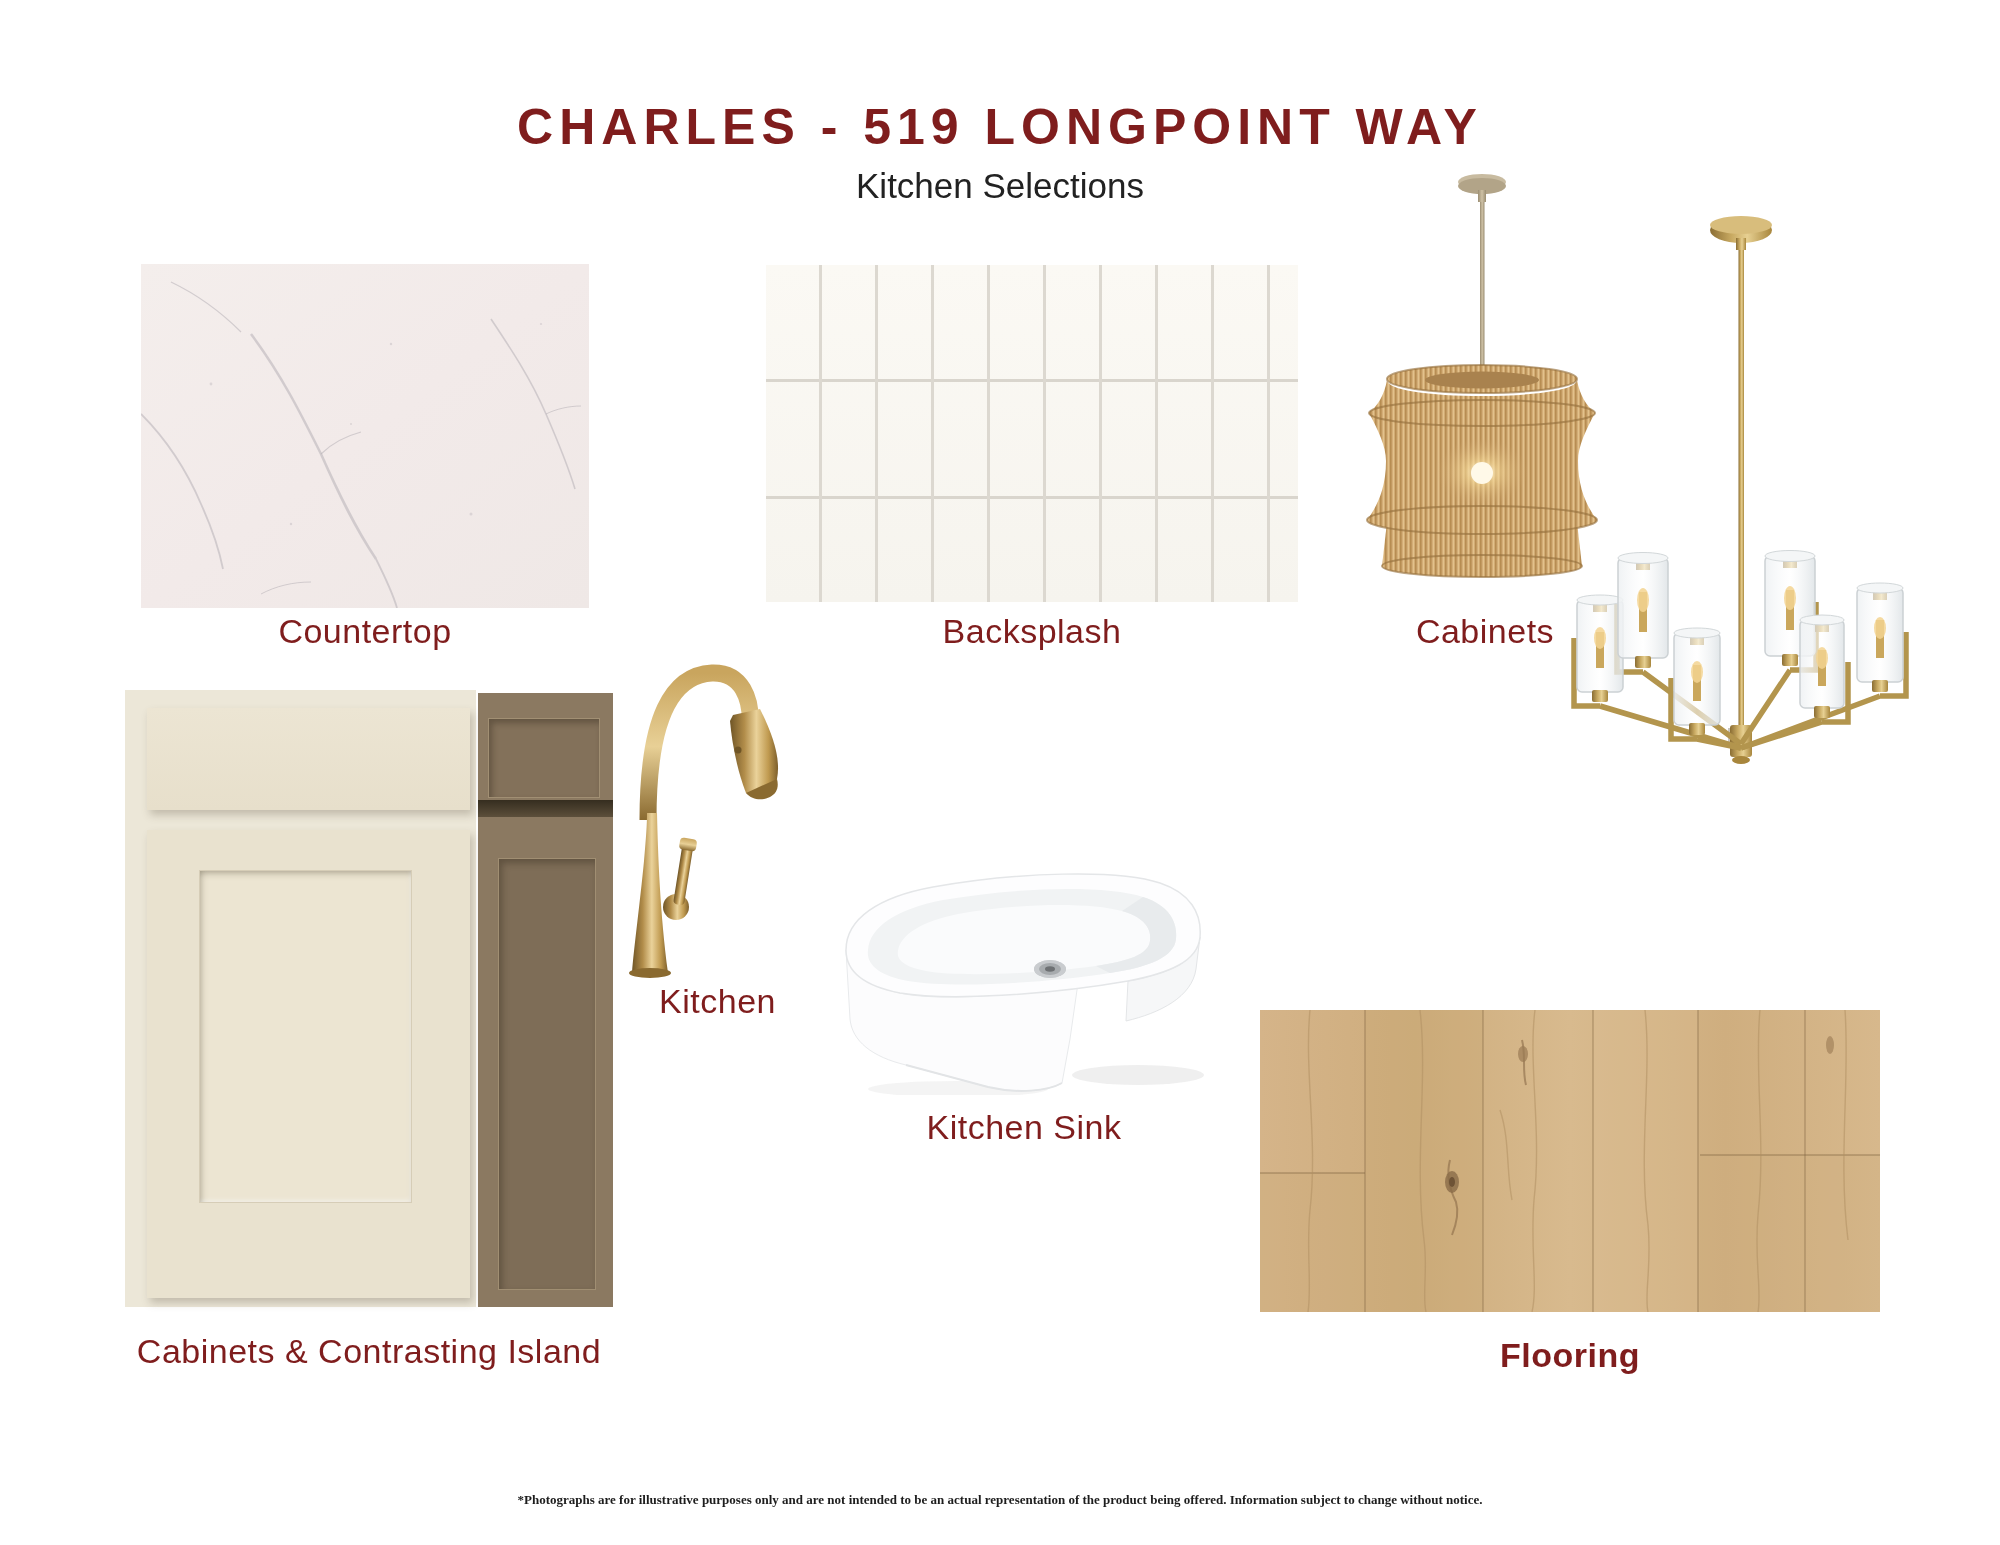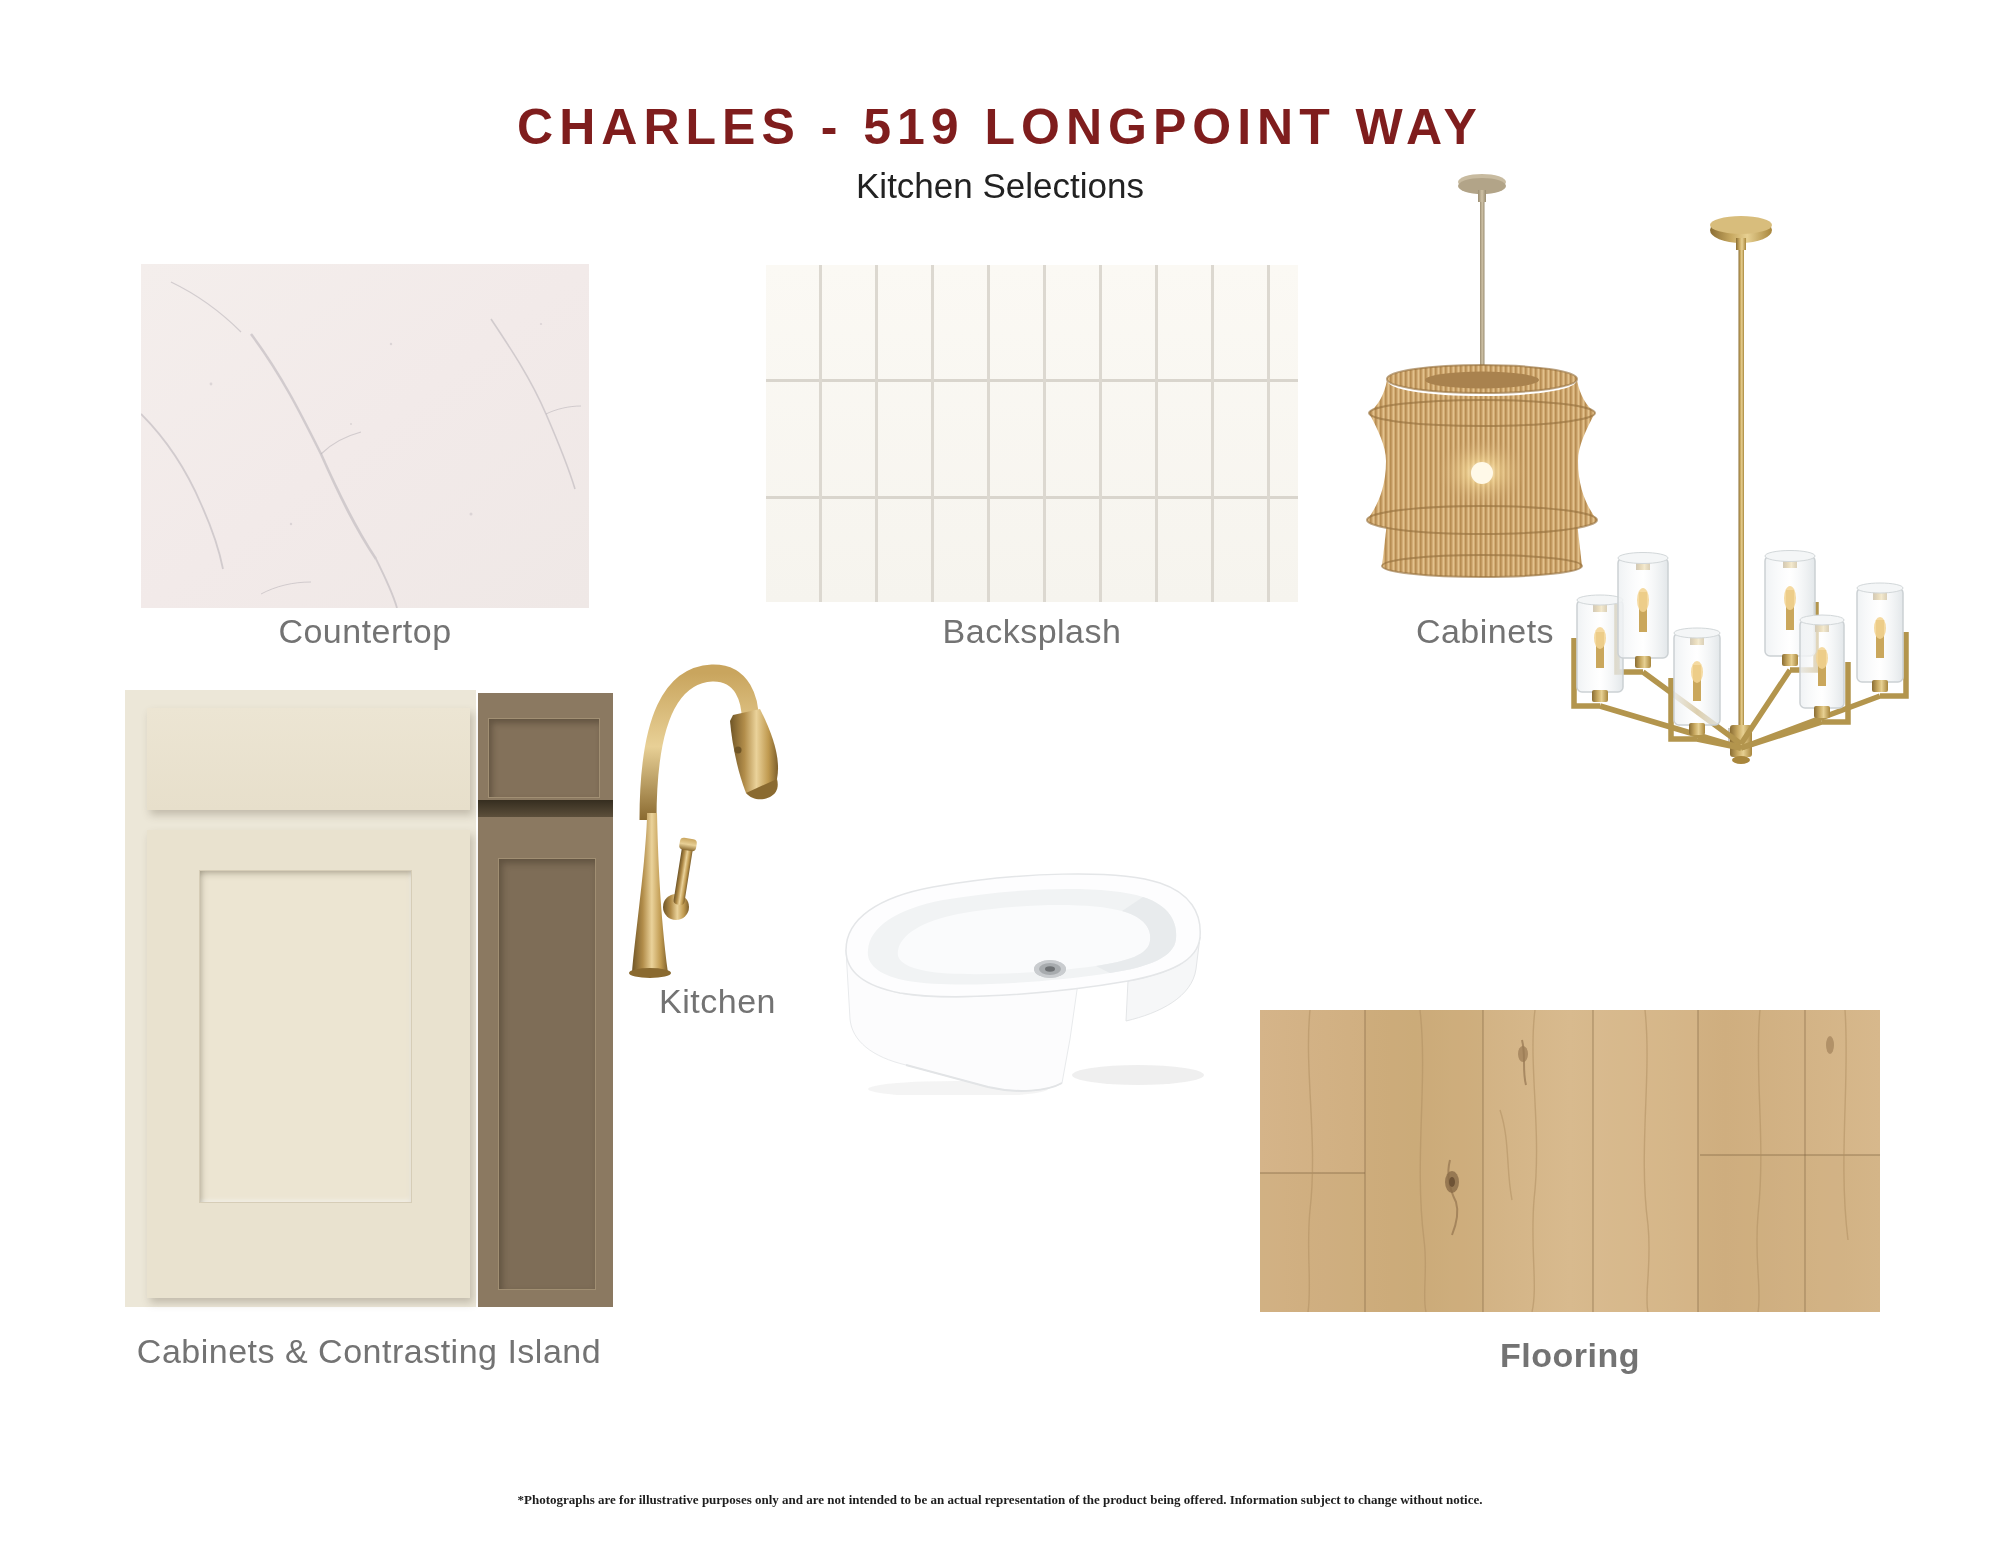--- a/index.html
+++ b/index.html
@@ -1,19 +1,19 @@
 <!DOCTYPE html>
 <html><head>
 <meta charset="utf-8">
 <style>
   html,body{margin:0;padding:0;background:#ffffff;}
   #board{position:relative;width:2000px;height:1545px;background:#ffffff;overflow:hidden;
          font-family:"Liberation Sans", sans-serif;color:#1b1b1b;}
   .abs{position:absolute;}
-  .label{position:absolute;text-align:center;font-size:34px;color:#737373;letter-spacing:.5px;}
+  .label{position:absolute;text-align:center;font-size:34px;color:#7f1d1d;letter-spacing:.5px;}
   #title{position:absolute;top:98px;left:0;width:100%;text-align:center;
          font-size:50px;font-weight:800;letter-spacing:6px;color:#7f1d1d;}
   #subtitle{position:absolute;top:166px;left:0;width:100%;text-align:center;
             font-size:35px;font-weight:400;color:#222;}
   #watermark{position:absolute;left:6px;top:1444px;font-size:47px;letter-spacing:2px;
              color:rgba(255,255,255,.92);
              text-shadow:-3px 2px 2px rgba(140,140,140,.85), 1px -1px 1px rgba(200,200,200,.6);}
   #disclaimer{position:absolute;top:1492px;left:0;width:100%;text-align:center;
               font-size:13px;font-weight:bold;color:#1d1d1d;font-family:Liberation Serif, serif;}
   
@@ -308,20 +308,21 @@
 
       <path d="M305,42 C330,50 340,66 338,84 C336,102 312,112 272,118 L258,111
                C290,106 310,100 312,86 C314,74 306,62 284,56 Z" fill="#e7eaec" opacity=".95"></path>
 
       <ellipse cx="212" cy="114" rx="16" ry="9" fill="#c9ccCF"></ellipse>
       <ellipse cx="212" cy="114" rx="16" ry="9" fill="#c9cccf"></ellipse>
       <ellipse cx="212" cy="114" rx="11" ry="6" fill="#a7abae"></ellipse>
       <ellipse cx="212" cy="114" rx="5" ry="2.8" fill="#6e7174"></ellipse>
     </svg>
   </div>
+  <div class="label" style="left:838px;top:1108px;width:372px;">Kitchen Sink</div>
 
   <div class="abs" id="flooring-swatch">
     <svg width="620" height="302" viewBox="0 0 620 302">
       <defs>
         <linearGradient id="woodG" x1="0" x2="1" y1="0" y2="0">
           <stop offset="0" stop-color="#d5b489"></stop>
             <stop offset=".25" stop-color="#cead7d"></stop>
           <stop offset=".5" stop-color="#d8ba8e"></stop>
             <stop offset=".75" stop-color="#cfae7f"></stop>
           <stop offset="1" stop-color="#d7b88c"></stop>

